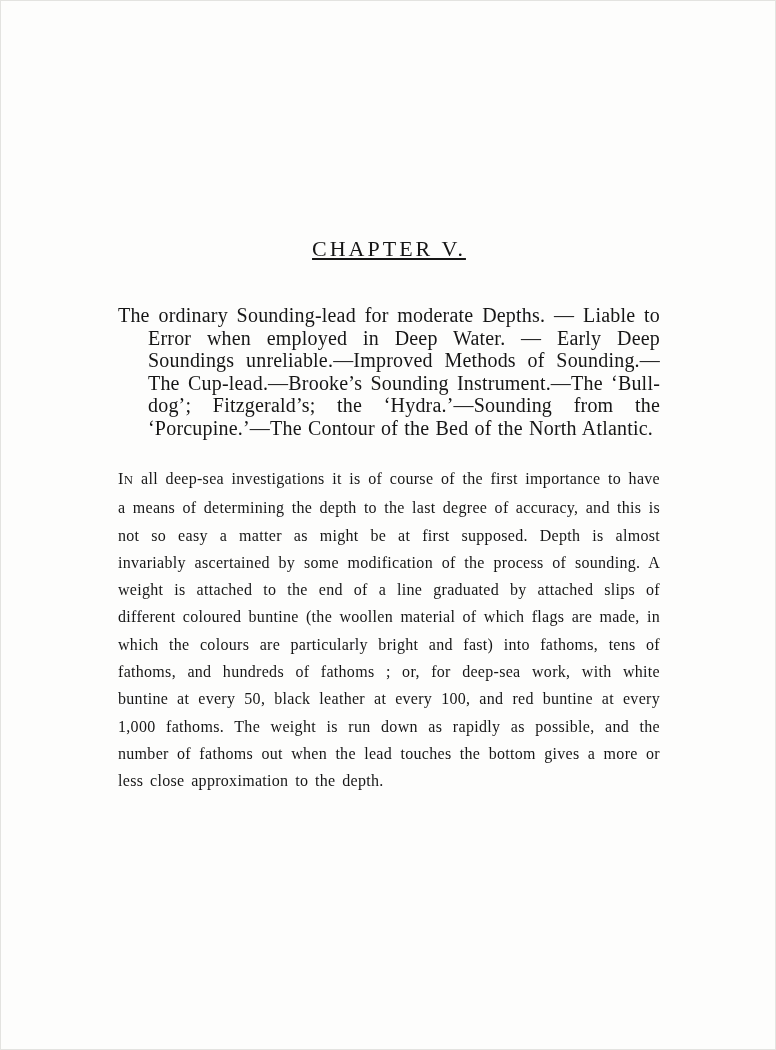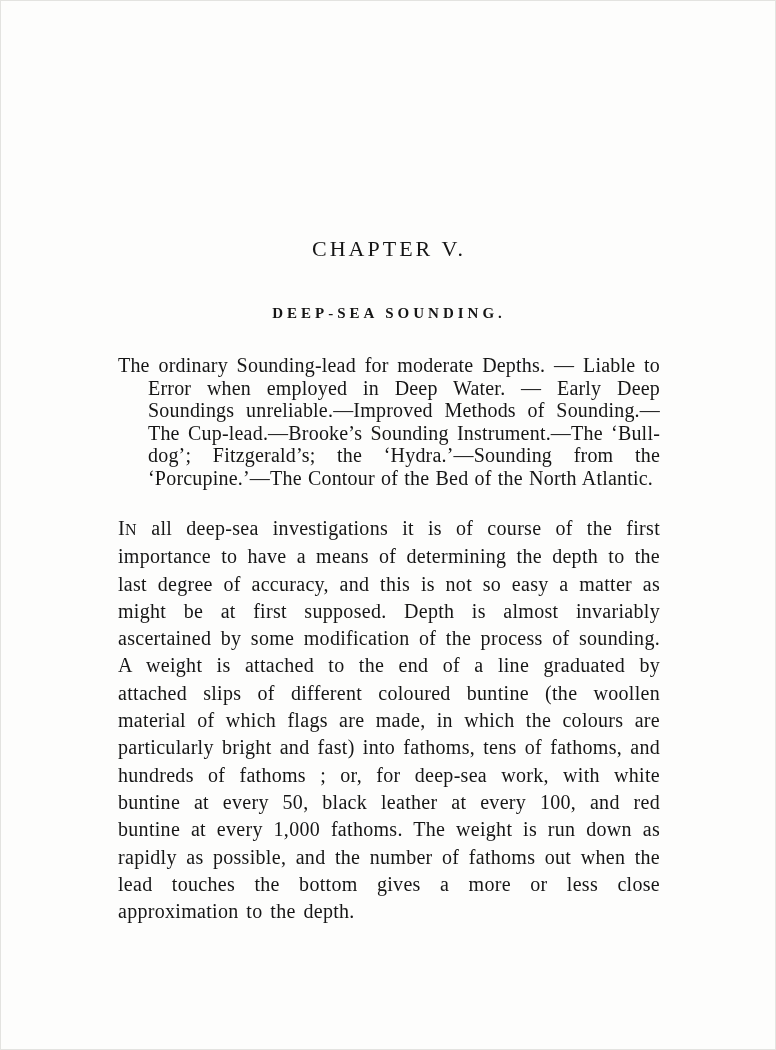--- a/index.html
+++ b/index.html
@@ -25,20 +25,21 @@
     top: 0;
     padding-top: 236px;
   }
   .chapter-heading {
     margin: 0 0 42px 0;
     font-size: 22px;
     font-weight: normal;
     letter-spacing: 3px;
     text-align: center;
     line-height: 26px;
+    text-decoration: underline;
   }
   .section-heading {
     margin: 0 0 32px 0;
     font-size: 15px;
     font-weight: bold;
     letter-spacing: 4px;
     text-align: center;
     line-height: 18px;
   }
   .synopsis {
@@ -46,21 +47,21 @@
     font-size: 20px;
     line-height: 22.5px;
     text-align: justify;
     letter-spacing: 0.2px;
     word-spacing: 1px;
     padding-left: 30px;
     text-indent: -30px;
   }
   .body-paragraph {
     margin: 0;
-    font-size: 20px;
+    font-size: 16px;
     line-height: 27.3px;
     text-align: justify;
     letter-spacing: 0.3px;
     word-spacing: 2.5px;
   }
   .opening-initial {
     font-size: 1.02em;
   }
   .opening-smallcap {
     font-size: 0.8em;
@@ -68,20 +69,19 @@
   }
 </style>
 </head>
 <body>
 
 <div class="page">
   <div class="content">
 
     <h1 class="chapter-heading">CHAPTER V.</h1>
 
-    <h2 class="section-heading">DEEP-SEA SOUNDING.</h2>
 
     <div class="synopsis">The ordinary Sounding-lead for moderate Depths. — Liable to Error when employed in Deep Water. — Early Deep Soundings unreliable.—Improved Methods of Sounding.—The Cup-lead.—Brooke’s Sounding Instrument.—The ‘Bull-dog’; Fitzgerald’s; the ‘Hydra.’—Sounding from the ‘Porcupine.’—The Contour of the Bed of the North Atlantic.</div>
 
     <p class="body-paragraph"><span class="opening-initial">I</span><span class="opening-smallcap">N</span><span> all deep-sea investigations it is of course of the first importance to have a means of determining the depth to the last degree of accuracy, and this is not so easy a matter as might be at first supposed. Depth is almost invariably ascertained by some modification of the process of sounding. A weight is attached to the end of a line graduated by attached slips of different coloured buntine (the woollen material of which flags are made, in which the colours are particularly bright and fast) into fathoms, tens of fathoms, and hundreds of fathoms ; or, for deep-sea work, with white buntine at every 50, black leather at every 100, and red buntine at every 1,000 fathoms. The weight is run down as rapidly as possible, and the number of fathoms out when the lead touches the bottom gives a more or less close approximation to the depth.</span></p>
 
   </div>
 </div>
 
 </body></html>

